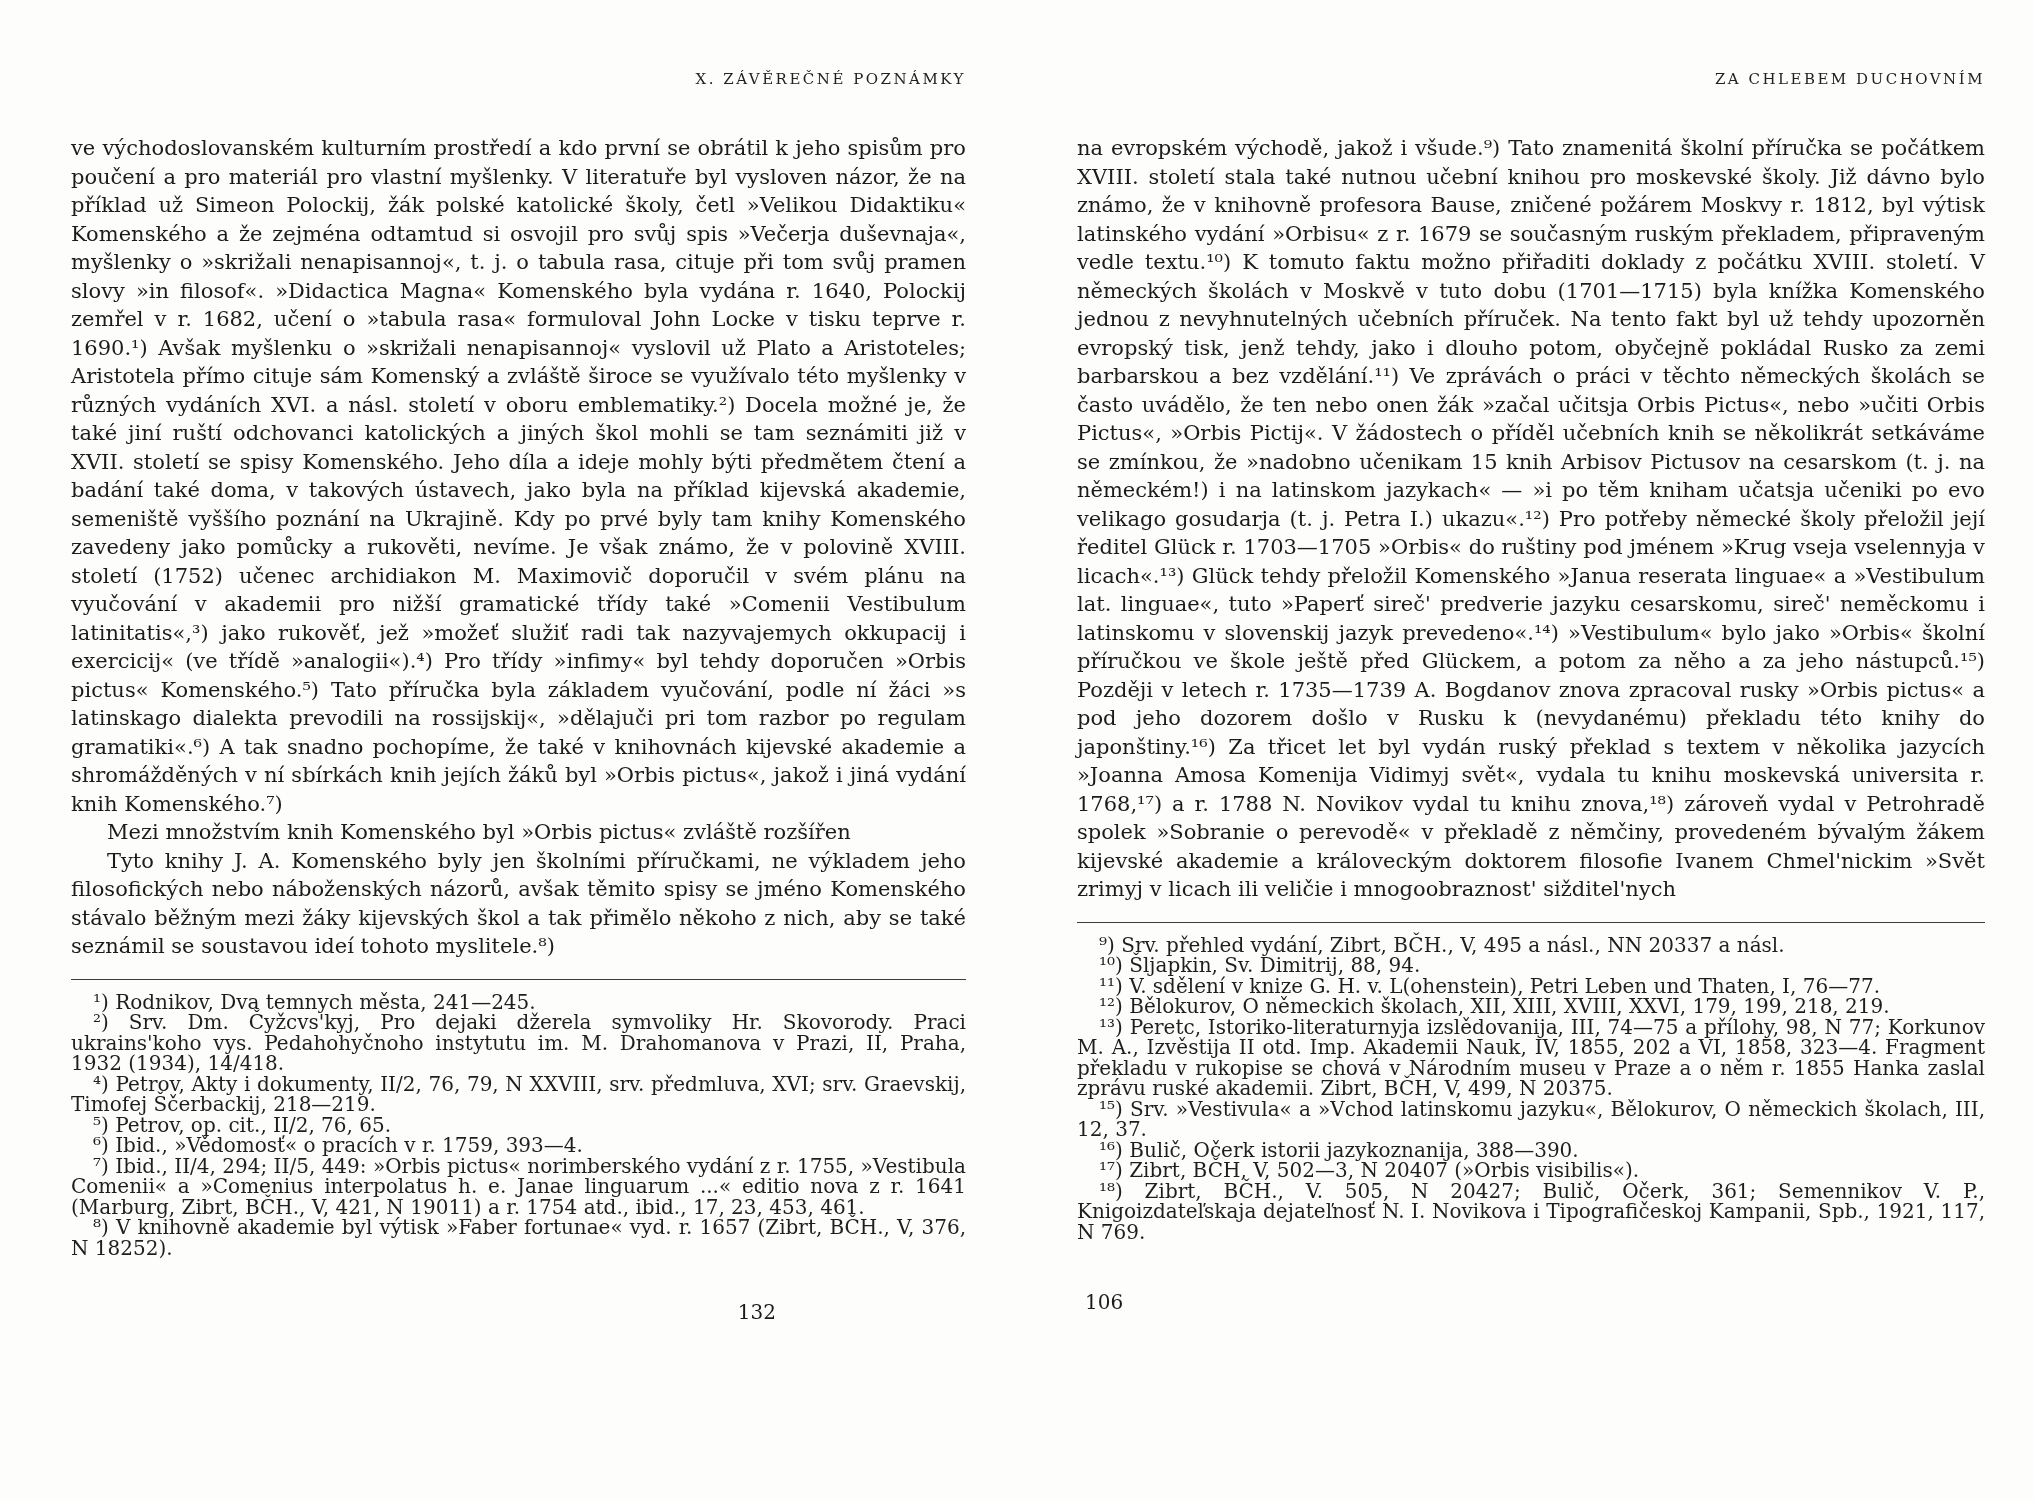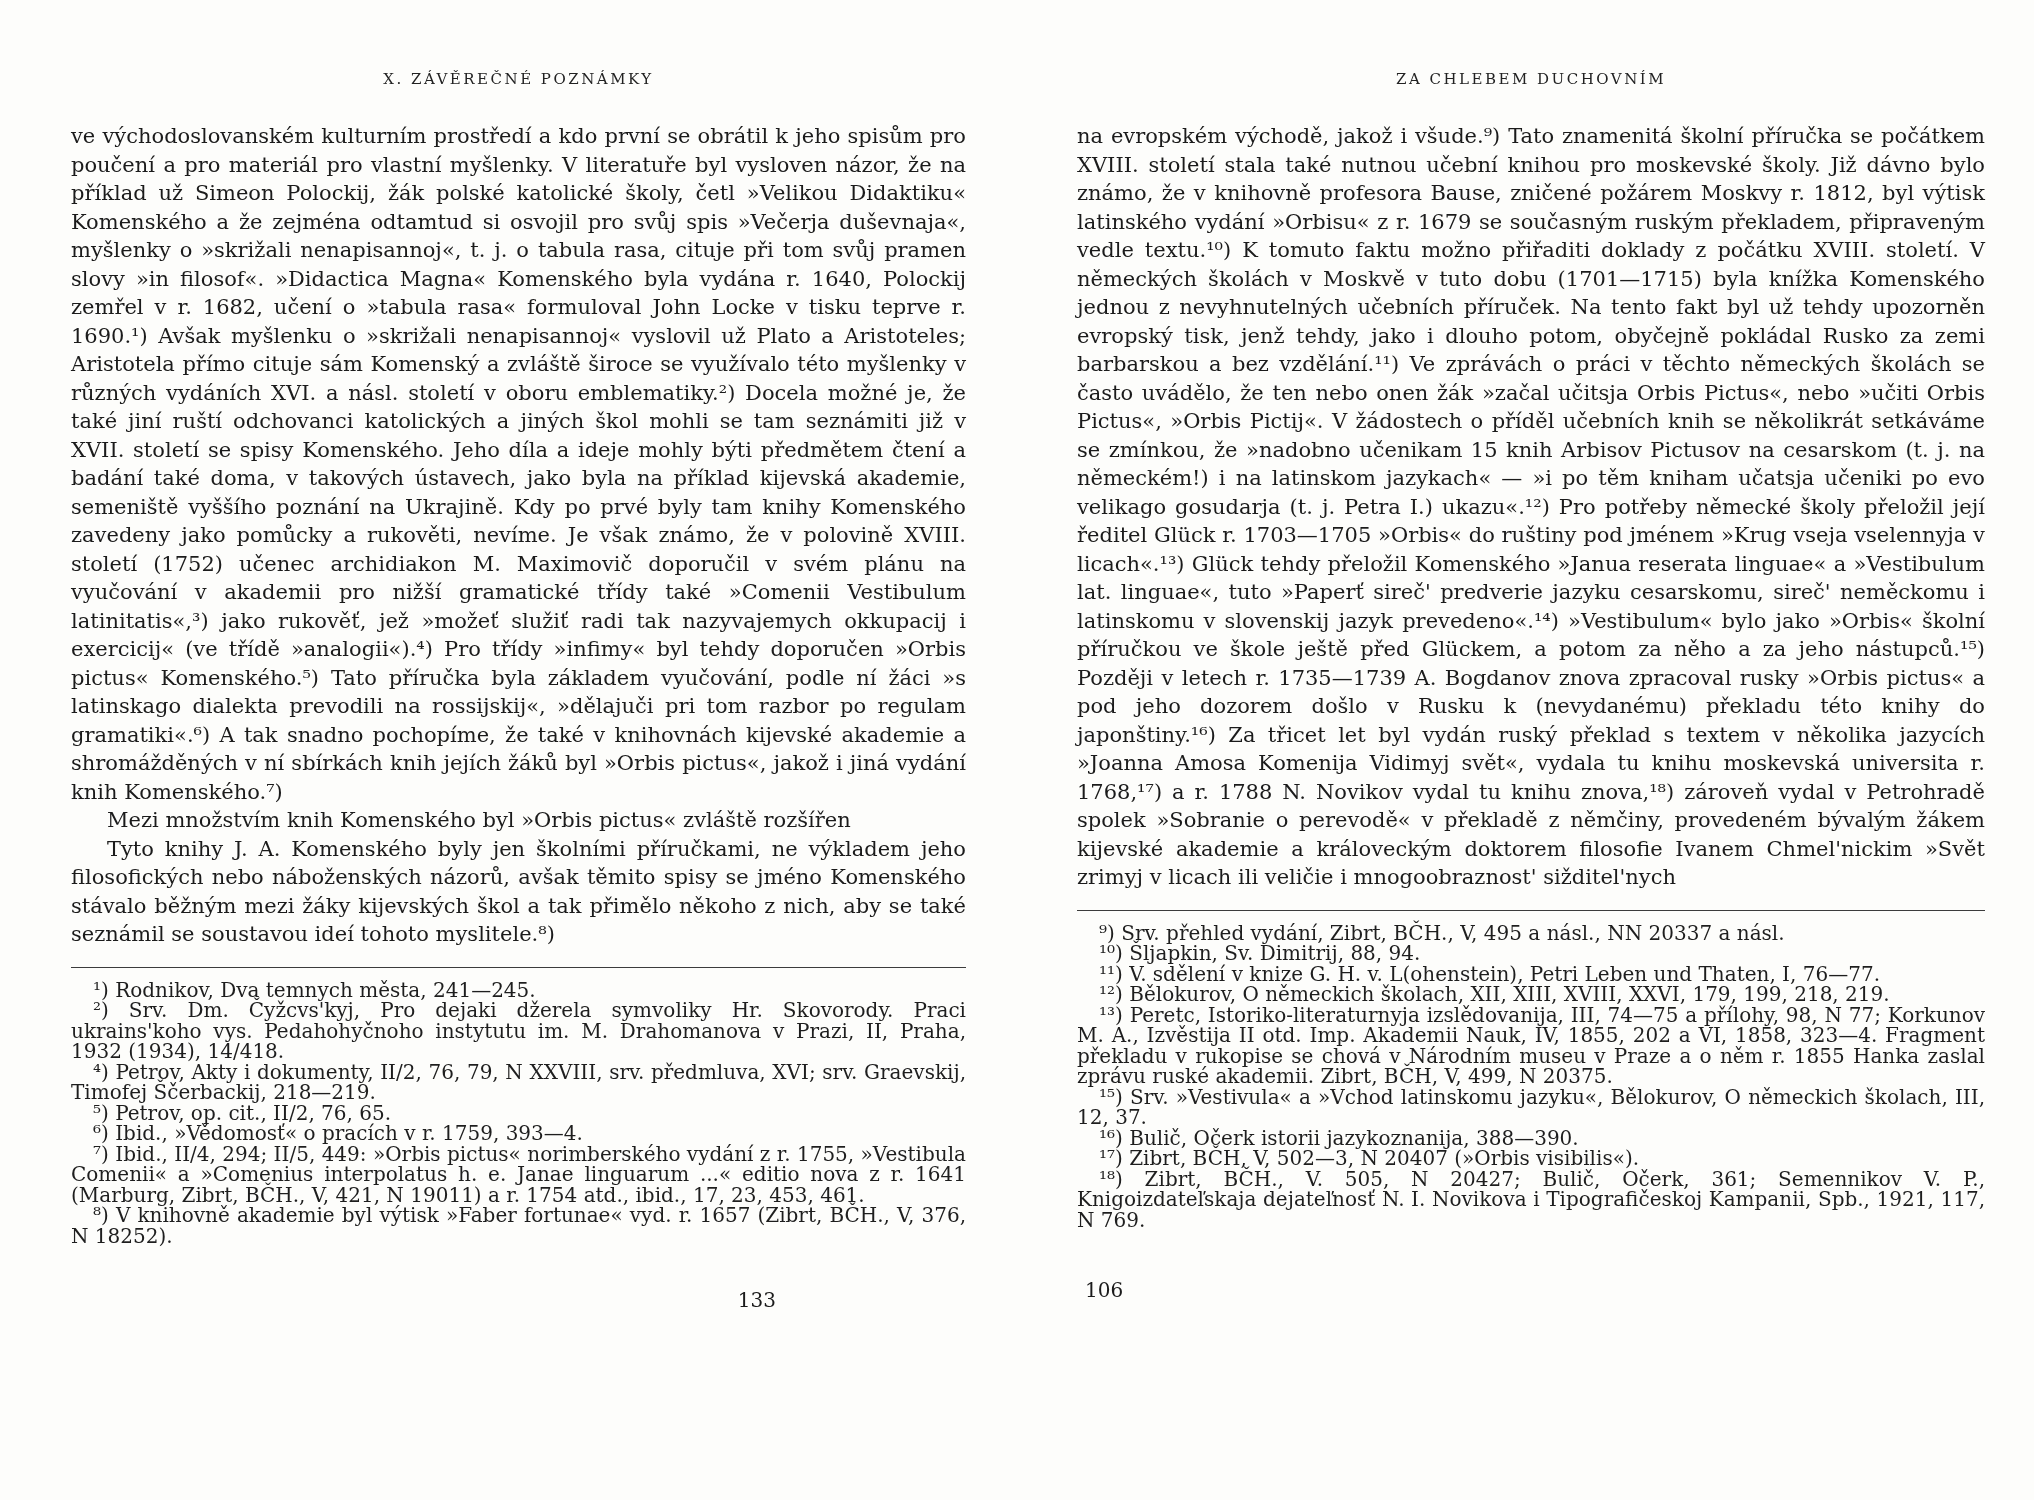--- a/index.html
+++ b/index.html
@@ -14,25 +14,25 @@
     width: 2034px; height: 1500px;
   }
   .page {
     width: 1017px; height: 1500px;
     overflow: hidden;
   }
   .page-left  { padding: 70px 51px 0 71px; }
   .page-right { padding: 70px 49px 0 60px; }
 
   .running-head {
-    text-align: center;
+    text-align: right;
     font-size: 15px;
     letter-spacing: 2.5px;
     color: #222;
-    margin-bottom: 34px;
+    margin-bottom: 46px;
     white-space: nowrap;
   }
 
   .body-text p {
     font-size: 21px;
     line-height: 28.5px;
     text-align: justify;
     text-justify: inter-word;
   }
   .body-text p.indent { text-indent: 36px; }
@@ -79,21 +79,21 @@
     <div class="footnotes">
       <p>¹) Rodnikov, Dva temnych města, 241—245.</p>
       <p>²) Srv. Dm. Čyžcvs'kyj, Pro dejaki džerela symvoliky Hr. Skovorody. Praci ukrains'koho vys. Pedahohyčnoho instytutu im. M. Drahomanova v Prazi, II, Praha, 1932 (1934), 14/418.</p>
       <p>⁴) Petrov, Akty i dokumenty, II/2, 76, 79, N XXVIII, srv. předmluva, XVI; srv. Graevskij, Timofej Ščerbackij, 218—219.</p>
       <p>⁵) Petrov, op. cit., II/2, 76, 65.</p>
       <p>⁶) Ibid., »Vědomosť« o pracích v r. 1759, 393—4.</p>
       <p>⁷) Ibid., II/4, 294; II/5, 449: »Orbis pictus« norimberského vydání z r. 1755, »Vestibula Comenii« a »Comenius interpolatus h. e. Janae linguarum ...« editio nova z r. 1641 (Marburg, Zibrt, BČH., V, 421, N 19011) a r. 1754 atd., ibid., 17, 23, 453, 461.</p>
       <p>⁸) V knihovně akademie byl výtisk »Faber fortunae« vyd. r. 1657 (Zibrt, BČH., V, 376, N 18252).</p>
     </div>
 
-    <div class="page-number pn-left">133</div>
+    <div class="page-number pn-left">132</div>
   </div>
 
   <div class="page page-right">
     <div class="running-head">ZA CHLEBEM DUCHOVNÍM</div>
 
     <div class="body-text">
       <p>na evropském východě, jakož i všude.⁹) Tato znamenitá školní příručka se počátkem XVIII. století stala také nutnou učební knihou pro moskevské školy. Již dávno bylo známo, že v knihovně profesora Bause, zničené požárem Moskvy r. 1812, byl výtisk latinského vydání »Orbisu« z r. 1679 se současným ruským překladem, připraveným vedle textu.¹⁰) K tomuto faktu možno přiřaditi doklady z počátku XVIII. století. V německých školách v Moskvě v tuto dobu (1701—1715) byla knížka Komenského jednou z nevyhnutelných učebních příruček. Na tento fakt byl už tehdy upozorněn evropský tisk, jenž tehdy, jako i dlouho potom, obyčejně pokládal Rusko za zemi barbarskou a bez vzdělání.¹¹) Ve zprávách o práci v těchto německých školách se často uvádělo, že ten nebo onen žák »začal učitsja Orbis Pictus«, nebo »učiti Orbis Pictus«, »Orbis Pictij«. V žádostech o příděl učebních knih se několikrát setkáváme se zmínkou, že »nadobno učenikam 15 knih Arbisov Pictusov na cesarskom (t. j. na německém!) i na latinskom jazykach« — »i po těm kniham učatsja učeniki po evo velikago gosudarja (t. j. Petra I.) ukazu«.¹²) Pro potřeby německé školy přeložil její ředitel Glück r. 1703—1705 »Orbis« do ruštiny pod jménem »Krug vseja vselennyja v licach«.¹³) Glück tehdy přeložil Komenského »Janua reserata linguae« a »Vestibulum lat. linguae«, tuto »Paperť sireč' predverie jazyku cesarskomu, sireč' neměckomu i latinskomu v slovenskij jazyk prevedeno«.¹⁴) »Vestibulum« bylo jako »Orbis« školní příručkou ve škole ještě před Glückem, a potom za něho a za jeho nástupců.¹⁵) Později v letech r. 1735—1739 A. Bogdanov znova zpracoval rusky »Orbis pictus« a pod jeho dozorem došlo v Rusku k (nevydanému) překladu této knihy do japonštiny.¹⁶) Za třicet let byl vydán ruský překlad s textem v několika jazycích »Joanna Amosa Komenija Vidimyj svět«, vydala tu knihu moskevská universita r. 1768,¹⁷) a r. 1788 N. Novikov vydal tu knihu znova,¹⁸) zároveň vydal v Petrohradě spolek »Sobranie o perevodě« v překladě z němčiny, provedeném bývalým žákem kijevské akademie a královeckým doktorem filosofie Ivanem Chmel'nickim »Svět zrimyj v licach ili veličie i mnogoobraznost' sižditel'nych</p>
     </div>
 
     <hr class="foot-rule">

